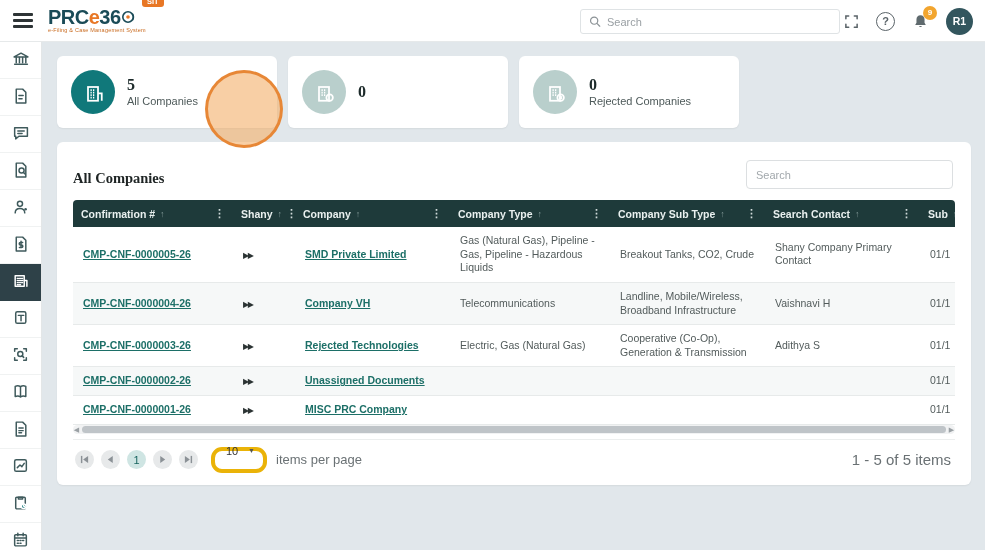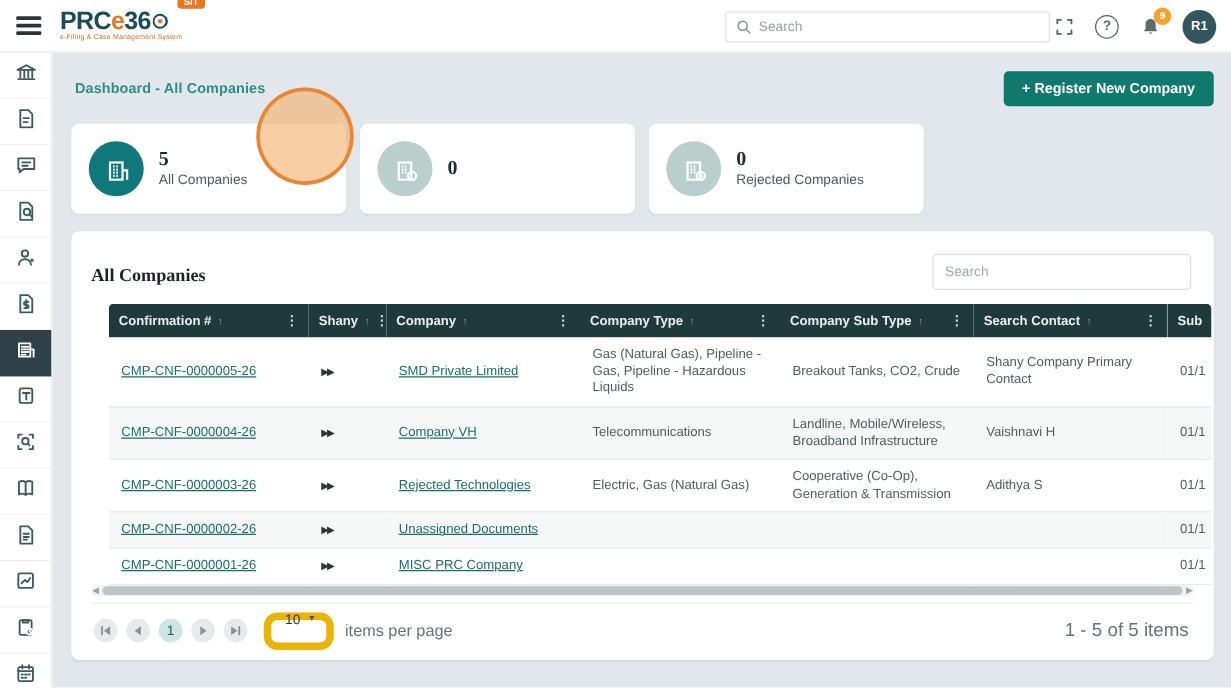--- a/index.html
+++ b/index.html
@@ -48,43 +48,43 @@
   .stat-value { font-family:"Liberation Serif", serif; font-size:16px; font-weight:bold; color:#1c2a2a; line-height:1.1; }
   .stat-label { font-size:11px; color:#4e5a5a; line-height:1.2; margin-top:1px; }
 
   
   .panel { margin:14px 14px 0 15px; background:#fff; border-radius:6px; box-shadow:0 1px 2px rgba(0,0,0,0.06); height:343px; position:relative; padding:14px 16px 0 16px; }
   .panel-title { font-family:"Liberation Serif", serif; font-size:14.5px; font-weight:bold; color:#1e2424; margin-top:14px; }
   .panel-search { position:absolute; right:18px; top:18px; width:207px; height:29px; border:1px solid #dcdfe1; border-radius:4px; padding:0 9px; font-size:11px; color:#444; outline:none; font-family:"Liberation Sans", sans-serif; }
   .panel-search::placeholder { color:#a2a8ac; }
 
   
-  .table-clip { margin-top:13px; width:882px; overflow:hidden; border-radius:4px 4px 0 0;margin-left:14px; }
+  .table-clip { margin-top:13px; width:882px; overflow:hidden; border-radius:4px 4px 0 0; }
   table { border-collapse:collapse; table-layout:fixed; width:947px; }
   thead th { background:#1e3a3a; color:#e9f0ef; font-size:10.5px; font-weight:bold; text-align:left; padding:7px 8px; height:26px; white-space:nowrap; overflow:hidden; }
   .th-inner { display:flex; align-items:center; }
   .sort-arrow { color:#7e9594; font-size:9px; margin-left:5px; }
   .kebab { margin-left:auto; color:#cfd9d8; font-size:11px; letter-spacing:0; cursor:pointer; padding-left:4px; }
   tbody td { font-size:10.5px; color:#525b5b; padding:7px 10px; border-bottom:1px solid #e7eaea; vertical-align:middle; line-height:1.3; background:#fff; }
   tbody tr:nth-child(even) td { background:#f6f8f8; }
-  a.cell-link { color:#1c6f67; text-decoration:underline; font-weight:400; }
+  a.cell-link { color:#1c6f67; text-decoration:underline; font-weight:700; }
   .view-icon { color:#2b3333; font-size:8px; letter-spacing:-1.5px; cursor:pointer; }
 
   
   .hscroll { width:882px; height:9px; background:#f1f2f3; border-radius:5px; position:relative; margin-top:0px; }
   .hscroll .thumb { position:absolute; left:9px; right:9px; top:1px; height:7px; background:#bfc4c8; border-radius:4px; cursor:pointer; }
   .hscroll .arr { position:absolute; top:1px; width:7px; height:7px; color:#9aa0a4; font-size:7px; line-height:7px; text-align:center; }
   .hscroll .arr.l { left:0; } .hscroll .arr.r { right:0; }
 
   
   .pager-row { display:flex; align-items:center; border-top:1px solid #eceeee; margin-top:5px; padding:7px 2px; position:relative; width:882px; }
   .pg-btn { width:19px; height:19px; border-radius:50%; background:#e7e9ea; display:flex; align-items:center; justify-content:center; margin-right:7px; cursor:pointer; }
   .pg-btn svg { width:9px; height:9px; fill:#8b9196; stroke:none; }
   .pg-btn.page-num { background:#cfe5e3; color:#17635e; font-size:11px; }
-  .page-size { width:56px; height:23px; border:6px solid #eab308; border-radius:11px; display:flex; align-items:center; padding:0 8px 18px 11px; margin-left:6px; cursor:pointer; background:#fff; }
+  .page-size { width:56px; height:23px; border:4px solid #eab308; border-radius:11px; display:flex; align-items:center; padding:0 8px 18px 11px; margin-left:6px; cursor:pointer; background:#fff; }
   .page-size .val { font-size:11px; color:#333; flex:1; }
   .page-size .caret { font-size:7px; color:#555; }
   .pager-label { font-size:13px; color:#6a7174; margin-left:9px; }
   .pager-range { position:absolute; right:4px; font-size:15px; color:#6a7174;margin-left:16px; }
 
   
   .click-ring { position:absolute; left:163px; top:28px; width:78px; height:78px; border-radius:50%; background:rgba(243,178,110,0.62); border:3px solid rgba(230,131,48,0.95); z-index:40; pointer-events:none; }
 </style>
 </head>
 <body>
@@ -224,24 +224,20 @@
       <span><svg viewBox="0 0 16 16">
           <rect x="2.5" y="3.5" width="11" height="10.5" rx="1"></rect>
           <path d="M2.5 6.5h11M5.5 2v2.5M10.5 2v2.5M5 9h1M7.5 9h1M10 9h1M5 11.5h1M7.5 11.5h1"></path>
         </svg></span>
     </div>
   </div>
 
 <div class="page">
   <div class="click-ring"></div>
 
-  <div class="crumb-row">
-    <div class="breadcrumb">Dashboard - All Companies</div>
-    <button class="register-btn">+ Register New Company</button>
-  </div>
 
   <div class="stats-row" id="stats">
       <div class="stat-card">
         <div class="stat-icon teal">
           <svg viewBox="0 0 16 16">
             <rect x="4" y="4" width="8" height="11"></rect>
             <path d="M12 9h3v6"></path>
             <path d="M6 6.5h1M8 6.5h1M6 8.5h1M8 8.5h1M6 10.5h1M8 10.5h1M6 12.5h1M8 12.5h1"></path>
           </svg>
         </div>

